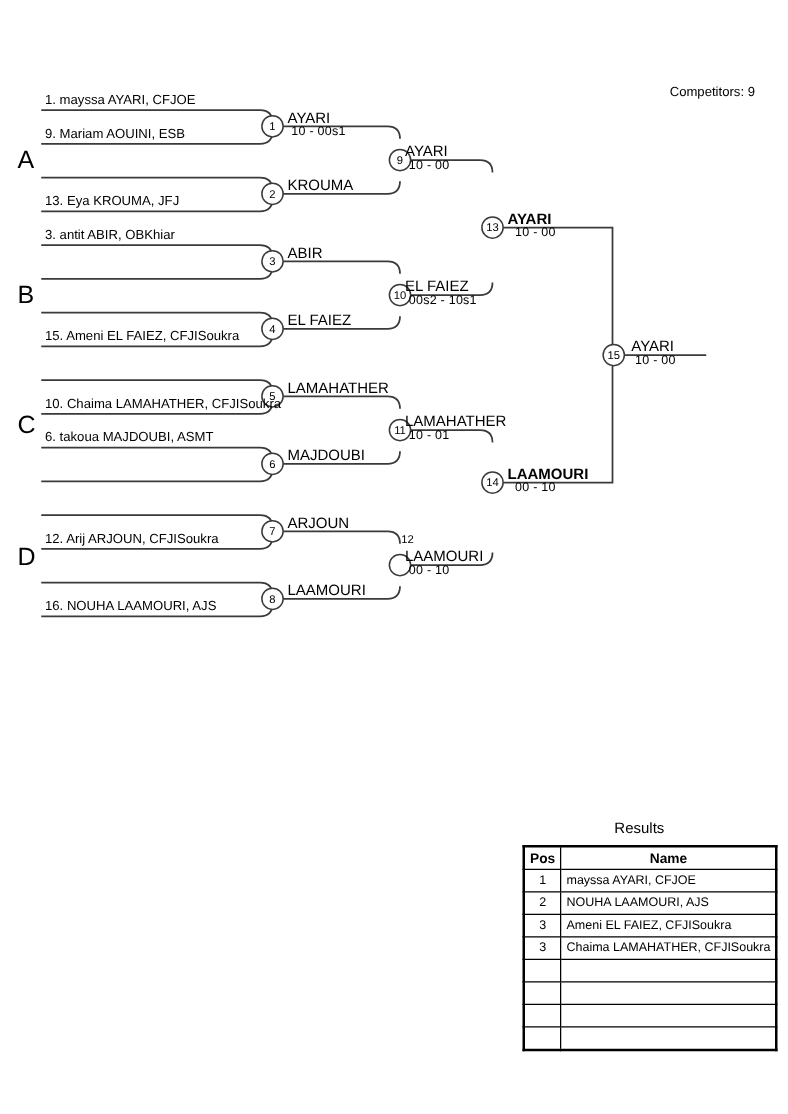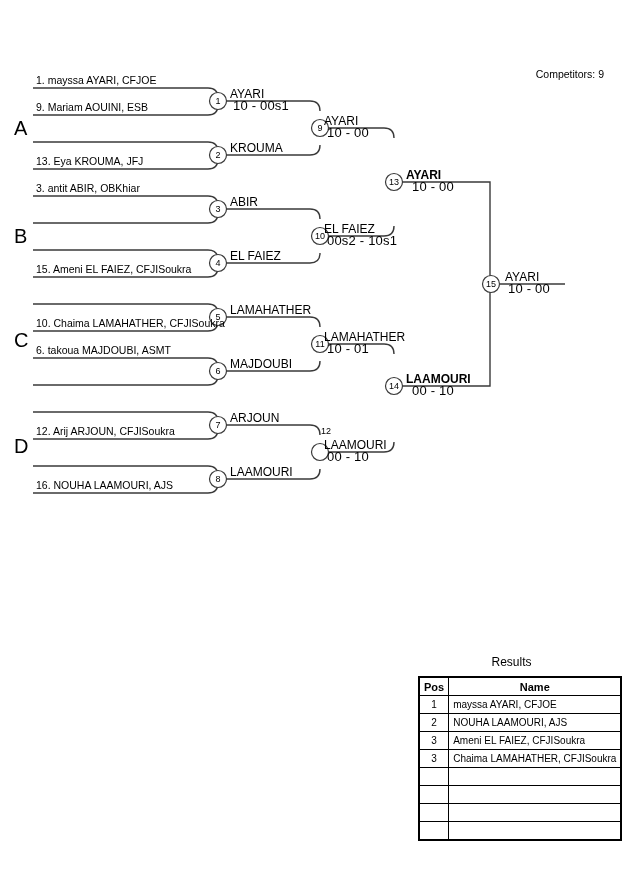--- a/index.html
+++ b/index.html
@@ -66,21 +66,21 @@
   }
   .winner {
     position: absolute;
     font-size: 12px;
     line-height: 12px;
     white-space: nowrap;
   }
   .winner.bold { font-weight: bold; }
   .score {
     position: absolute;
-    font-size: 13px;
+    font-size: 10px;
     line-height: 8px;
     white-space: nowrap;
     letter-spacing: 0.2px;
   }
   .match-num {
     position: absolute;
     font-size: 9px;
     line-height: 9px;
     text-align: center;
     white-space: nowrap;

